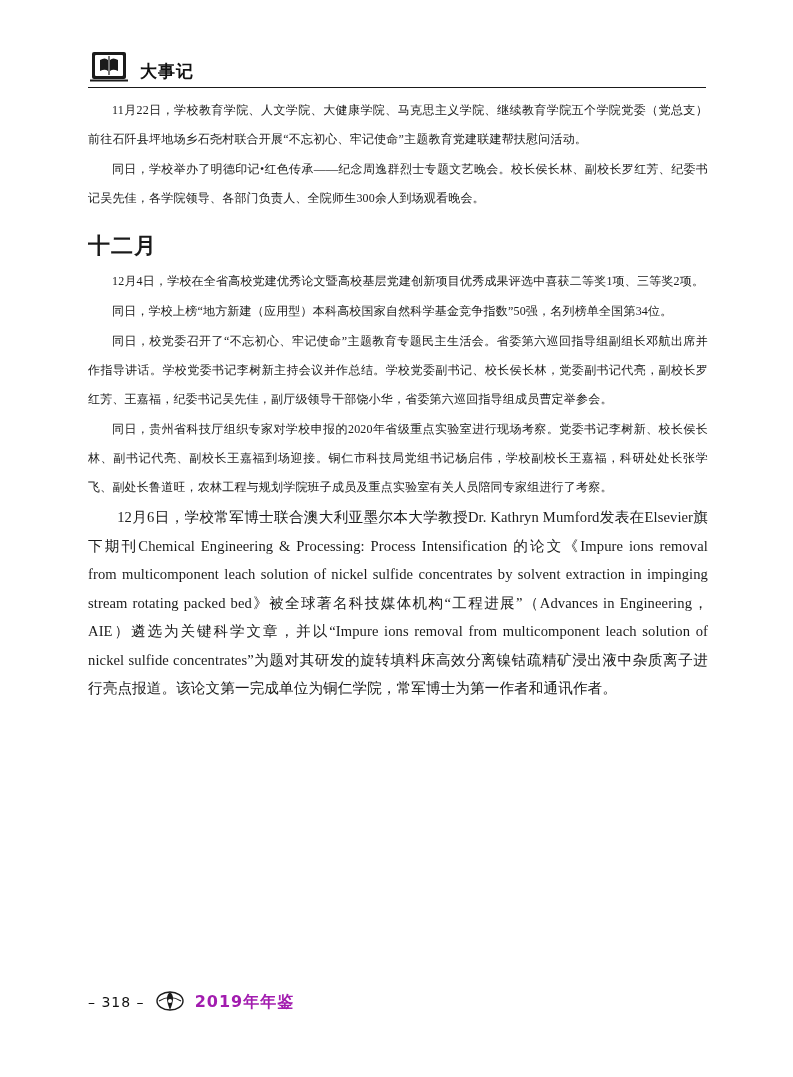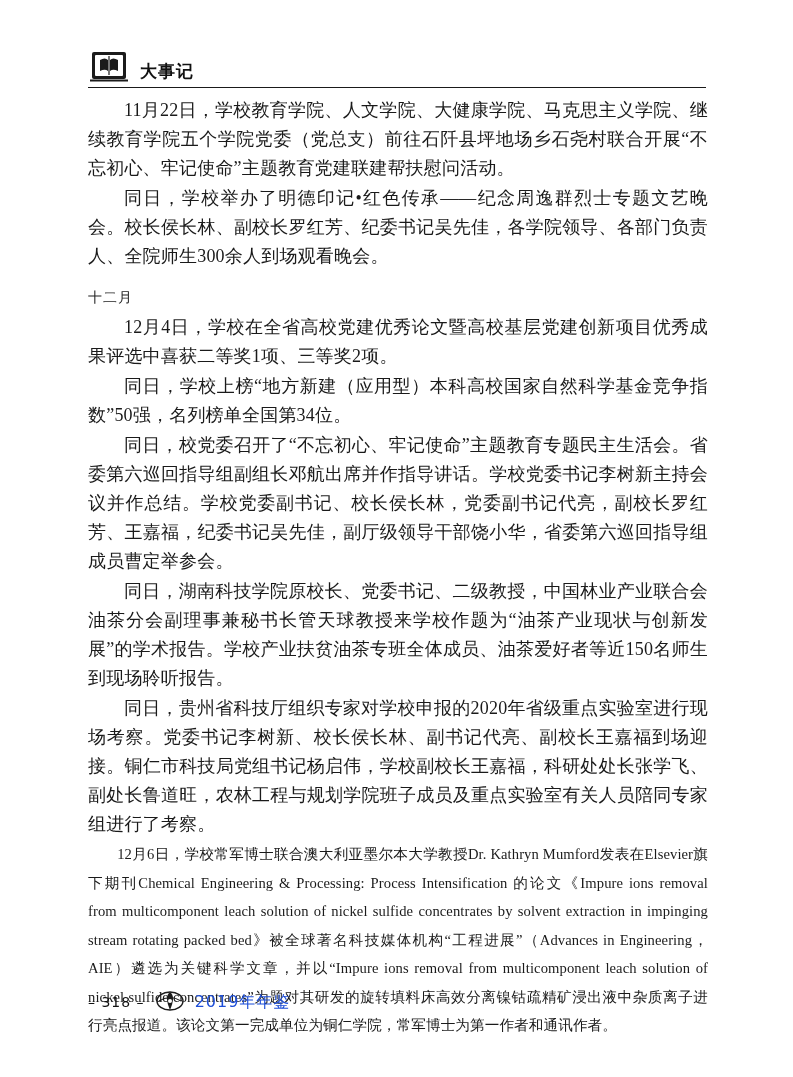--- a/index.html
+++ b/index.html
@@ -59,37 +59,37 @@
 
   
   .content {
     position: absolute;
     top: 96px;
     left: 88px;
     width: 620px;
   }
   p.para {
     margin: 0 0 1px 0;
-    font-size: 18px;
+    font-size: 12px;
     line-height: 29px;
     text-align: justify;
     text-justify: inter-ideograph;
     text-indent: 2em;
     letter-spacing: 0.2px;
   }
   p.para.latin {
     font-size: 14.6px;
     line-height: 28.5px;
     letter-spacing: 0.1px;
   }
   h2.section-heading {
     margin: 18px 0 6px 0;
     font-family: "DejaVu Sans", sans-serif;
-    font-weight: normal;
-    font-size: 14px;
+    font-weight: bold;
+    font-size: 22px;
     letter-spacing: 1px;
     text-indent: 0;
   }
 
   
   .footer {
     position: absolute;
     left: 88px;
     bottom: 58px;
     width: 620px;
@@ -109,24 +109,24 @@
     white-space: nowrap;
   }
   .footer-logo {
     width: 34px;
     height: 26px;
     position: relative;
     top: -2px;
   }
   .footer-year {
     font-family: "DejaVu Sans", sans-serif;
-    font-weight: normal;
+    font-weight: bold;
     font-size: 16px;
     letter-spacing: 1px;
-    color: #1d4ed8;
+    color: #a21caf;
   }
 </style>
 </head>
 <body>
 
 <div class="page">
 
   <div class="header">
     <div class="header-logo">
       <svg width="42" height="34" viewBox="0 0 42 34" xmlns="http://www.w3.org/2000/svg">
@@ -144,21 +144,20 @@
 
   <div class="content">
     <p class="para">11月22日，学校教育学院、人文学院、大健康学院、马克思主义学院、继续教育学院五个学院党委（党总支）前往石阡县坪地场乡石尧村联合开展“不忘初心、牢记使命”主题教育党建联建帮扶慰问活动。</p>
     <p class="para">同日，学校举办了明德印记•红色传承——纪念周逸群烈士专题文艺晚会。校长侯长林、副校长罗红芳、纪委书记吴先佳，各学院领导、各部门负责人、全院师生300余人到场观看晚会。</p>
 
     <h2 class="section-heading">十二月</h2>
 
     <p class="para">12月4日，学校在全省高校党建优秀论文暨高校基层党建创新项目优秀成果评选中喜获二等奖1项、三等奖2项。</p>
     <p class="para">同日，学校上榜“地方新建（应用型）本科高校国家自然科学基金竞争指数”50强，名列榜单全国第34位。</p>
     <p class="para">同日，校党委召开了“不忘初心、牢记使命”主题教育专题民主生活会。省委第六巡回指导组副组长邓航出席并作指导讲话。学校党委书记李树新主持会议并作总结。学校党委副书记、校长侯长林，党委副书记代亮，副校长罗红芳、王嘉福，纪委书记吴先佳，副厅级领导干部饶小华，省委第六巡回指导组成员曹定举参会。</p>
-    <p class="para">同日，湖南科技学院原校长、党委书记、二级教授，中国林业产业联合会油茶分会副理事兼秘书长管天球教授来学校作题为“油茶产业现状与创新发展”的学术报告。学校产业扶贫油茶专班全体成员、油茶爱好者等近150名师生到现场聆听报告。</p>
     <p class="para">同日，贵州省科技厅组织专家对学校申报的2020年省级重点实验室进行现场考察。党委书记李树新、校长侯长林、副书记代亮、副校长王嘉福到场迎接。铜仁市科技局党组书记杨启伟，学校副校长王嘉福，科研处处长张学飞、副处长鲁道旺，农林工程与规划学院班子成员及重点实验室有关人员陪同专家组进行了考察。</p>
     <p class="para latin">12月6日，学校常军博士联合澳大利亚墨尔本大学教授Dr. Kathryn Mumford发表在Elsevier旗下期刊Chemical Engineering &amp; Processing: Process Intensification 的论文《Impure ions removal from multicomponent leach solution of nickel sulfide concentrates by solvent extraction in impinging stream rotating packed bed》被全球著名科技媒体机构“工程进展”（Advances in Engineering，AIE）遴选为关键科学文章，并以“Impure ions removal from multicomponent leach solution of nickel sulfide concentrates”为题对其研发的旋转填料床高效分离镍钴疏精矿浸出液中杂质离子进行亮点报道。该论文第一完成单位为铜仁学院，常军博士为第一作者和通讯作者。</p>
   </div>
 
   <div class="footer">
     <div class="footer-inner">
       <span class="page-number">– 318 –</span>
       <span class="footer-logo">
         <svg width="34" height="26" viewBox="0 0 34 26" xmlns="http://www.w3.org/2000/svg">
           <ellipse cx="17" cy="14" rx="13" ry="9" fill="none" stroke="#1b1b1b" stroke-width="1.4"></ellipse>

